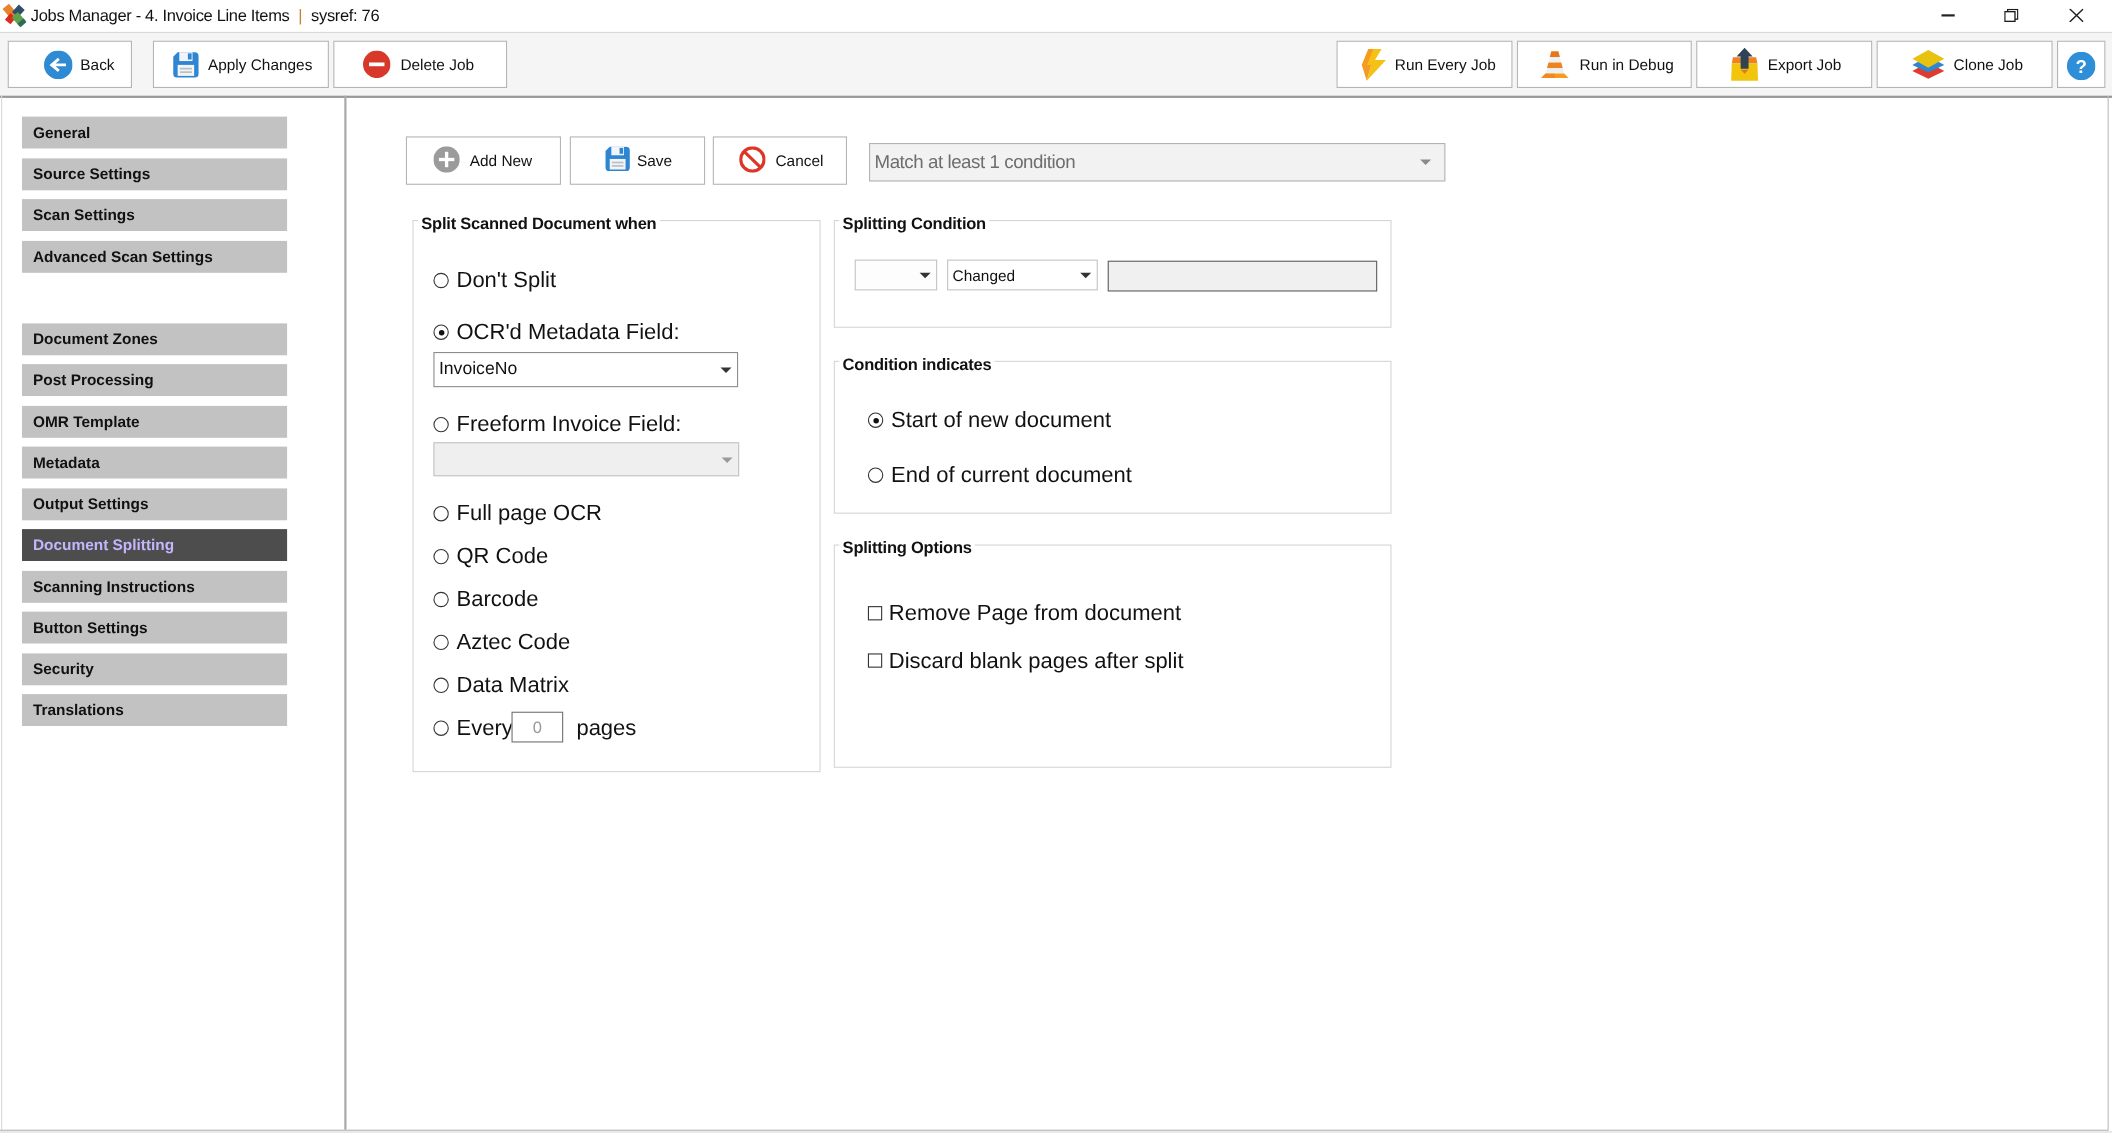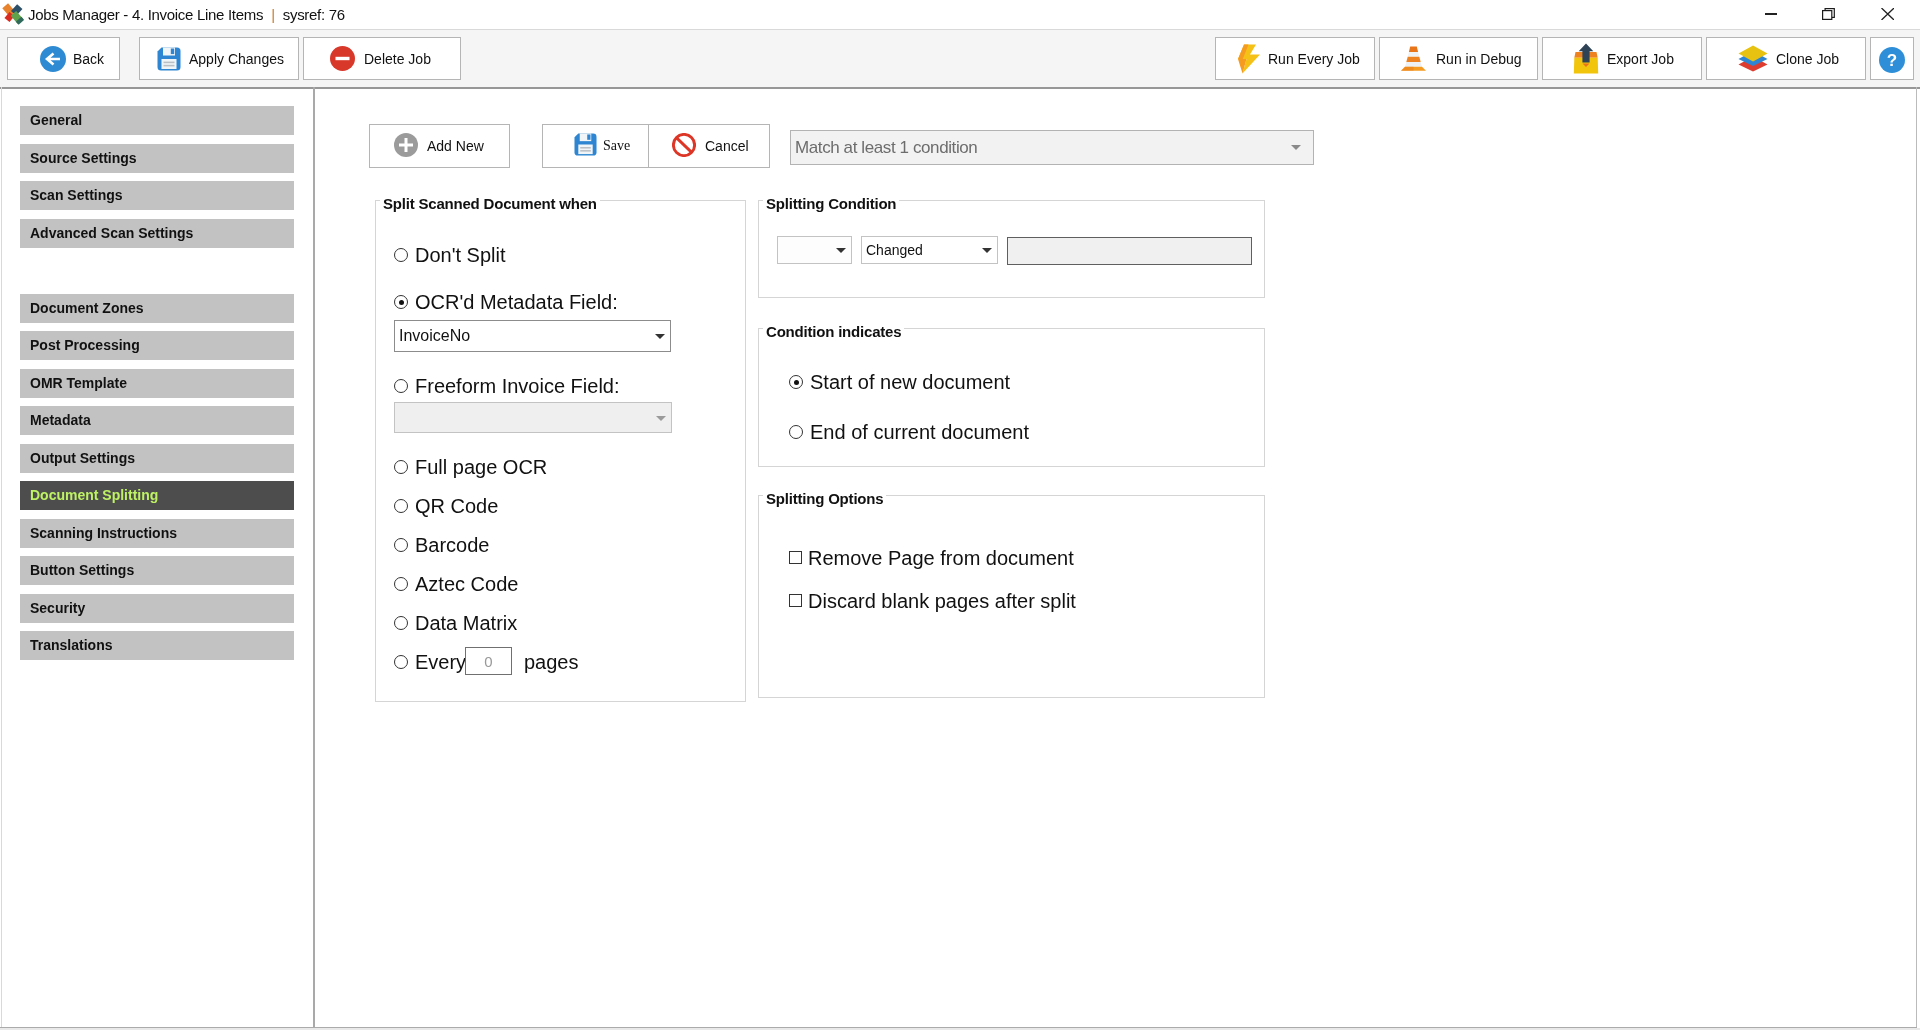--- a/index.html
+++ b/index.html
@@ -11,22 +11,22 @@
 #titlebar { left:0; top:0; width:1920px; height:29px; background:#fff; }
 #title-text { left:28px; top:4px; font-size:15px; letter-spacing:-0.3px; color:#111; line-height:21px; }
 #title-text .pipe { color:#c9812d; padding:0 8px; }
 
 
 #toolbar { left:0; top:29px; width:1920px; height:60px; background:#f5f5f5; border-top:1px solid #d9d9d9; border-bottom:2px solid #979797; }
 .tbtn { position:absolute; top:37px; height:43px; background:#fff; border:1px solid #b5b5b5; display:flex; align-items:center; font-size:14px; color:#111; }
 .tbtn .ic { display:flex; align-items:center; justify-content:center; }
 
 
-.side { position:absolute; left:20px; width:274px; height:29px; background:#c2c2c2; color:#111; font-size:14px; font-weight:bold; line-height:29px; padding-left:10px; }
-.side.sel { background:#4d4d4d; color:#bef264; }
+.side { position:absolute; left:20px; width:241px; height:29px; background:#c2c2c2; color:#111; font-size:14px; font-weight:bold; line-height:29px; padding-left:10px; }
+.side.sel { background:#4d4d4d; color:#c4b5fd; }
 #vsep { left:313px; top:87px; width:2px; height:940px; background:#a9a9a9; }
 #leftborder { left:1px; top:87px; width:1px; height:940px; background:#d9d9d9; }
 #rightborder { left:1916px; top:87px; width:1px; height:940px; background:#bbb; }
 #bottomline { left:0px; top:1027px; width:1917px; height:1px; background:#ababab; }
 #bottomstrip { left:0px; top:1028px; width:1920px; height:2px; background:#e9e9e9; }
 
 
 .cbtn { position:absolute; top:124px; height:44px; background:#fff; border:1px solid #b5b5b5; display:flex; align-items:center; font-size:14px; color:#111; }
 
 
@@ -172,21 +172,21 @@
   <div class="abs" id="bottomstrip"></div>
 
   <div class="cbtn" style="left:369px;width:141px;">
     <span class="ic" style="margin-left:24px;"><svg width="24" height="24" viewBox="0 0 24 24">
           <circle cx="12" cy="12" r="12" fill="#9b9b9b"></circle>
           <rect x="10.5" y="5" width="3" height="14" fill="#fff"></rect>
           <rect x="5" y="10.5" width="14" height="3" fill="#fff"></rect>
         </svg></span>
     <span style="margin-left:9px;">Add New</span>
   </div>
-  <div class="cbtn" style="left:542px;width:123px;font-family:Liberation Serif, serif;">
+  <div class="cbtn" style="left:518px;width:123px;">
     <span class="ic" style="margin-left:31px;"><svg width="23" height="23" viewBox="0 0 24 24">
           <path d="M4.5 0.5 H20 Q23.5 0.5 23.5 4 V20 Q23.5 23.5 20 23.5 H4 Q0.5 23.5 0.5 20 V4.5 Z" fill="#2e86d2"></path>
           <rect x="6" y="0.5" width="12" height="8" fill="#f2f5f7"></rect>
           <rect x="13.8" y="1.5" width="3.4" height="5.6" fill="#2e86d2"></rect>
           <rect x="4.5" y="12" width="15" height="10" fill="#f2f5f7"></rect>
           <rect x="6.5" y="14.6" width="11" height="1.6" fill="#b9bfc4"></rect>
           <rect x="6.5" y="17.8" width="11" height="1.6" fill="#b9bfc4"></rect>
         </svg></span>
     <span style="margin-left:6px;">Save</span>
   </div>

